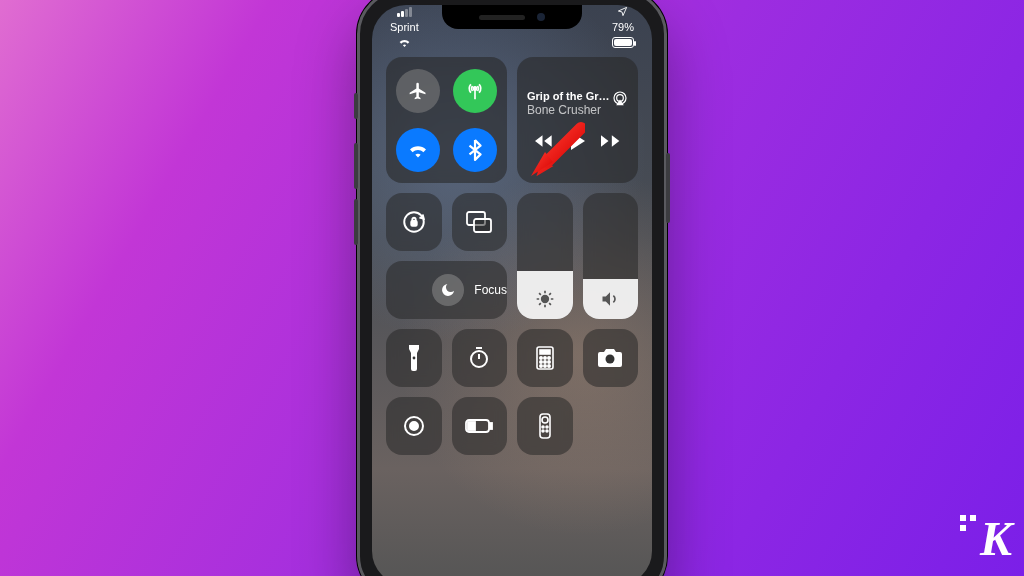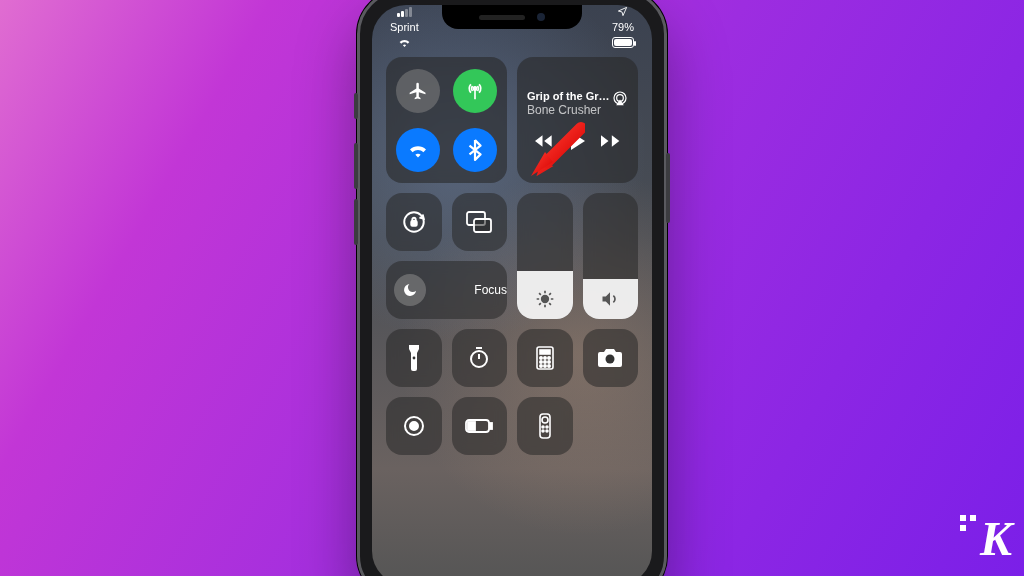--- a/index.html
+++ b/index.html
@@ -100,21 +100,21 @@
   .media .top { display:flex; justify-content:space-between; align-items:flex-start; gap:2px; }
   .media .titles { font-size:11px; line-height:1.25; max-width:95px; overflow:hidden; }
   .media .t1 { font-weight:600; white-space:nowrap; overflow:hidden; text-overflow:ellipsis; }
   .media .t2 { color:rgba(255,255,255,.7); white-space:nowrap; overflow:hidden; text-overflow:ellipsis; font-size:12px; }
   .media .ctrls { display:flex; justify-content:space-around; align-items:center; margin-top:14px; font-size:14px; }
 
   .lock   { grid-column:1; grid-row:3; }
   .mirror { grid-column:2; grid-row:3; }
   .bright { grid-column:3; grid-row:3 / span 2; flex-direction:column; position:relative; background:rgba(40,40,40,.55); }
   .vol    { grid-column:4; grid-row:3 / span 2; flex-direction:column; position:relative; background:rgba(40,40,40,.55); }
-  .focus  { grid-column:1 / span 2; grid-row:4; justify-content:space-between; padding-left:8px; gap:10px; }
+  .focus  { grid-column:1 / span 2; grid-row:4; justify-content:flex-end; padding-left:8px; gap:10px; }
   .focus .moon { width:32px; height:32px; border-radius:50%; background:rgba(140,140,140,.55); display:flex;align-items:center;justify-content:center; }
 
   .slider-fill { position:absolute; left:0; right:0; bottom:0; background:rgba(255,255,255,.9); border-radius:0 0 16px 16px; }
   .bright .slider-fill { height:38%; }
   .vol    .slider-fill { height:32%; }
   .slider-icon { position:absolute; bottom:10px; left:50%; transform:translateX(-50%); color:#555; }
 
   
   .arrow {
     position:absolute;

